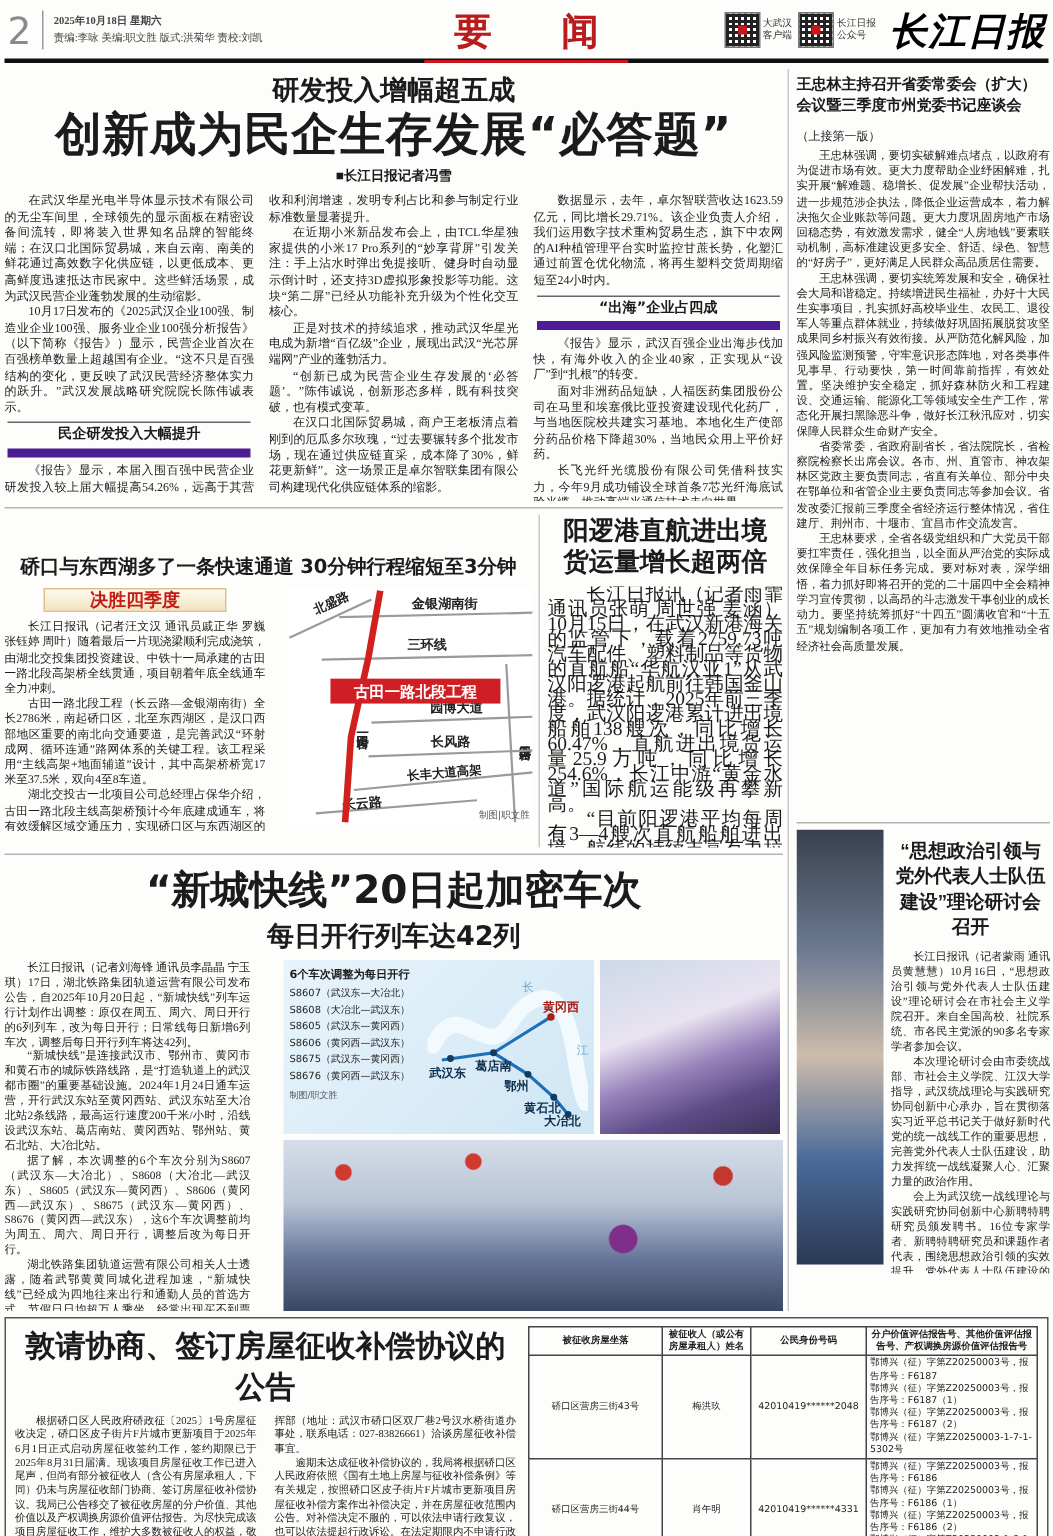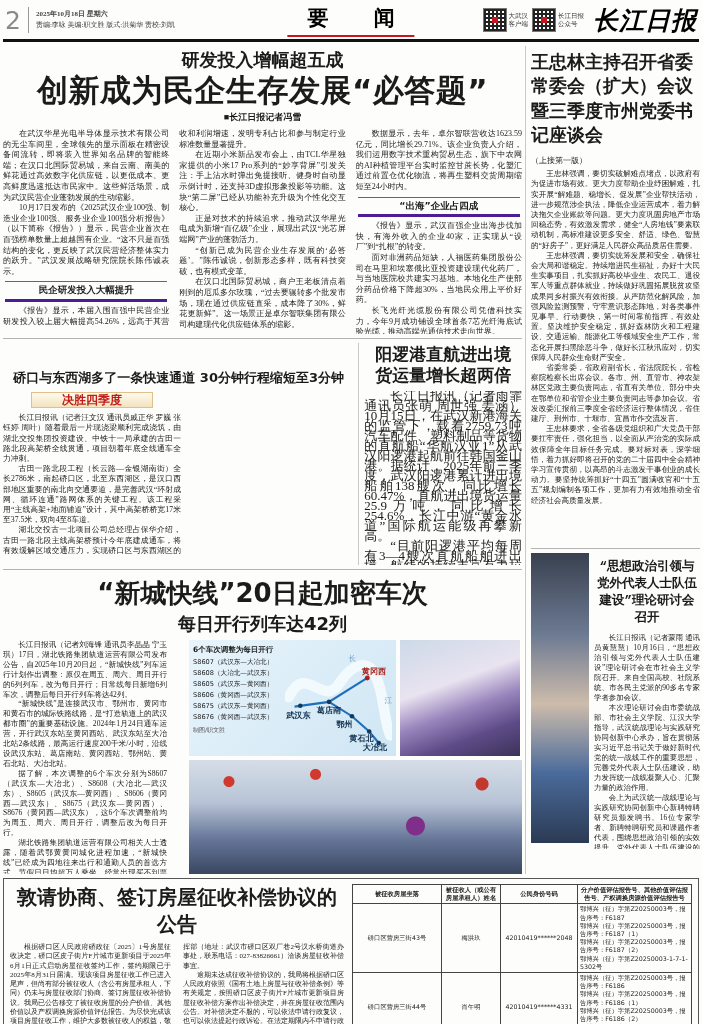--- a/index.html
+++ b/index.html
@@ -7,21 +7,21 @@
         overflow:hidden;box-sizing:border-box;padding:0 3px;
         font-family:"Liberation Serif","DejaVu Serif",serif;color:#1b1b1b;}
   
   .header{display:flex;align-items:center;justify-content:space-between;height:36px;padding:2px 2px 0 2px;}
   .h-left{display:flex;align-items:center;gap:7px;}
   .pagenum{font-family:"DejaVu Sans",sans-serif;font-size:25px;color:#8a8a8a;font-weight:400;line-height:1;}
   .h-divider{width:1px;height:26px;background:#999;}
   .h-meta{font-size:7px;color:#444;line-height:11px;}
   .h-date{font-weight:bold;}
   .h-center{position:absolute;left:50%;transform:translateX(-50%);top:4px;}
-  .section-title{font-size:21px;font-weight:bold;color:#000000;letter-spacing:20px;
+  .section-title{font-size:25px;font-weight:bold;color:#b91c1c;letter-spacing:20px;
                  padding:0 0 3px 20px;border-bottom:2px solid #c8161e;font-family:"Liberation Serif",serif;}
   .h-right{display:flex;align-items:center;gap:5px;}
   .qr-group{display:flex;align-items:center;gap:3px;}
   .qr{width:22px;height:22px;position:relative;background:
       repeating-linear-gradient(0deg,#222 0 2px,transparent 2px 4px),
       repeating-linear-gradient(90deg,#222 0 2px,#fff 2px 4px);outline:1px solid #777;}
   .qr i{position:absolute;left:8px;top:8px;width:6px;height:6px;background:#c8161e;}
   .qr-label{font-size:6.5px;color:#333;line-height:8px;white-space:pre-line;}
   .masthead{font-size:25px;font-weight:bold;font-style:italic;color:#000000;
             font-family:"Liberation Serif",serif;letter-spacing:1px;margin-left:4px;}
@@ -32,29 +32,29 @@
   .rail{width:170px;border-left:1px solid #c9c9c9;margin-left:3px;padding-left:5px;box-sizing:content-box;}
   .rule{border:0;border-top:1px solid #b3b3b3;margin:4px 0;}
   p{margin:0;text-indent:2em;}
   
   .lead{height:288px;overflow:hidden;}
   .kicker{text-align:center;font-family:"DejaVu Sans",sans-serif;font-weight:bold;font-size:18px;margin:2px 0 1px;}
   .headline{text-align:center;font-family:"DejaVu Sans",sans-serif;font-weight:900;font-size:31px;
             letter-spacing:.5px;margin:0 0 4px;line-height:1.1;}
   .byline{text-align:center;font-size:9px;font-weight:bold;margin-bottom:5px;}
   .cols3{column-count:3;column-gap:10px;font-size:8px;line-height:10.6px;text-align:justify;height:212px;overflow:hidden;}
-  .subhead{border-top:1px solid #666;border-bottom:3px solid #4c1d95;text-align:center;
+  .subhead{border-top:1px solid #666;border-bottom:6px solid #4c1d95;text-align:center;
            font-weight:bold;font-size:9.5px;padding:3px 0;margin:4px 2px;text-indent:0;
            font-family:"DejaVu Sans",sans-serif;break-inside:avoid;}
   
   .row-b{display:flex;height:222px;overflow:hidden;}
   .gutian{width:352px;}
   .gt-head{text-align:center;font-family:"DejaVu Sans",sans-serif;font-weight:900;font-size:25px;margin:1px 0 2px;}
   .gt-sub{text-align:center;font-family:"DejaVu Sans",sans-serif;font-weight:bold;font-size:13px;margin-bottom:5px;margin-top:26px;}
-  .gt-row{display:flex;gap:14px;flex-direction:column;}
+  .gt-row{display:flex;gap:14px;}
   .gt-text{width:178px;font-size:7.8px;line-height:10.2px;text-align:justify;overflow:hidden;height:162px;}
   .badge{display:block;width:120px;margin:0 auto 5px;text-align:center;font-weight:bold;font-size:12px;
          color:#c11c17;background:linear-gradient(#fdfaf0,#f3e3bd);border:1px solid #e0bf8a;
          padding:2px 0;font-family:"Liberation Serif",serif;}
   .gt-map{width:168px;height:158px;background:#fff;}
   .yangluo{width:158px;border-left:1px solid #c9c9c9;margin-left:4px;padding-left:5px;}
   .yl-title{text-align:center;font-family:"DejaVu Sans",sans-serif;font-weight:900;font-size:17px;line-height:1.25;margin:1px 0 4px;}
   .yl-body{font-size:13px;line-height:10px;text-align:justify;height:178px;overflow:hidden;}
   
   .kuaixian{height:300px;overflow:hidden;}
@@ -72,28 +72,28 @@
   .train-photo{width:120px;height:116px;background:
       linear-gradient(160deg,#cdd9e8 0%,#e9e3f0 38%,#9a86bd 58%,#5d4b88 78%,#3c3258 100%);}
   .crowd-photo{width:333px;height:120px;background:
       radial-gradient(circle at 12% 18%,#d03a2e 0 5px,rgba(0,0,0,0) 6px),
       radial-gradient(circle at 38% 12%,#d03a2e 0 5px,rgba(0,0,0,0) 6px),
       radial-gradient(circle at 88% 20%,#c4372c 0 6px,rgba(0,0,0,0) 7px),
       radial-gradient(circle at 68% 55%,#7f2f8a 0 9px,rgba(0,0,0,0) 10px),
       linear-gradient(180deg,#d6dde8 0%,#b8c4d6 35%,#68789a 65%,#323e58 100%);}
   
   .wang{height:498px;overflow:hidden;}
-  .wang-title{font-family:"DejaVu Sans",sans-serif;font-weight:900;font-size:18px;line-height:1.35;margin:4px 0 8px;}
+  .wang-title{font-family:"DejaVu Sans",sans-serif;font-weight:900;font-size:10px;line-height:1.35;margin:4px 0 8px;}
   .wang-cont{font-size:8px;margin-bottom:3px;}
   .wang-body{font-size:7.6px;line-height:10.2px;text-align:justify;}
   .sixiang-wrap{display:flex;gap:5px;height:296px;overflow:hidden;margin-top:2px;}
   .strip-photo{width:58px;height:290px;background:
       linear-gradient(180deg,#39414f 0%,#6c7a92 28%,#cdbcab 52%,#4a6a9a 76%,#2b3a54 100%);}
   .sixiang{width:106px;}
-  .sx-title{font-family:Liberation Mono, monospace;font-weight:900;font-size:12.5px;line-height:1.35;text-align:center;margin:6px 0 6px;}
+  .sx-title{font-family:Liberation Sans, sans-serif;font-weight:900;font-size:12.5px;line-height:1.35;text-align:center;margin:6px 0 6px;}
   .sx-body{font-size:7.4px;line-height:10px;text-align:justify;}
   
   .notice{border:1px solid #555;margin-top:4px;height:158px;display:flex;box-sizing:border-box;padding:5px 6px;gap:8px;}
   .n-left{width:336px;}
   .n-title{text-align:center;font-family:"DejaVu Sans",sans-serif;font-weight:900;font-size:20px;margin:0 0 5px;}
   .cols2{column-count:2;column-gap:12px;font-size:7px;line-height:9.3px;text-align:justify;height:104px;overflow:hidden;}
   .n-table{border-collapse:collapse;width:342px;font-size:6.3px;line-height:8.2px;font-family:"DejaVu Sans",sans-serif;}
   .n-table th,.n-table td{border:1px solid #444;padding:1px 2px;text-align:center;vertical-align:middle;}
   .n-table th{font-weight:bold;}
   .n-table td.reports{text-align:left;white-space:pre-line;}

